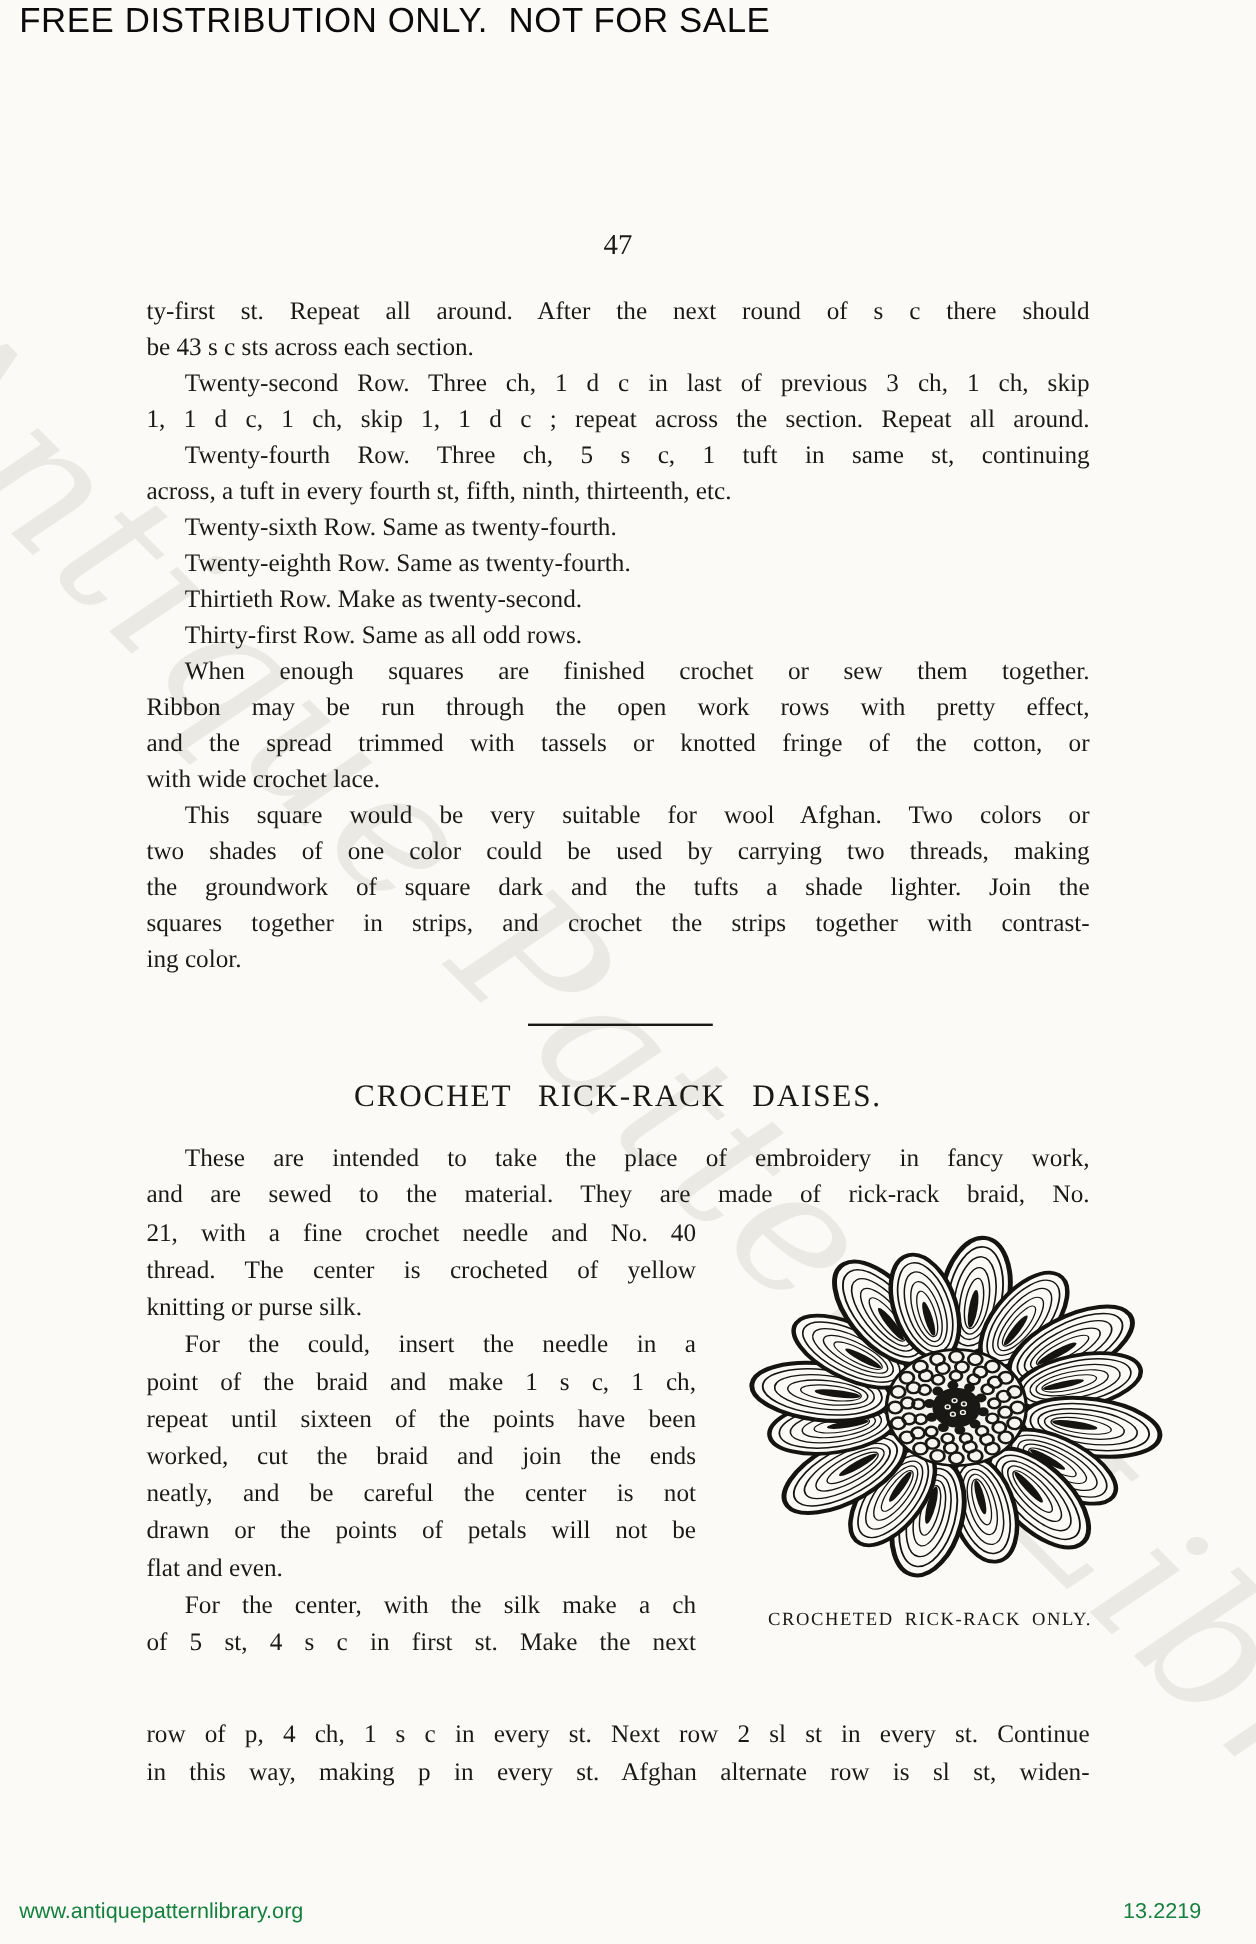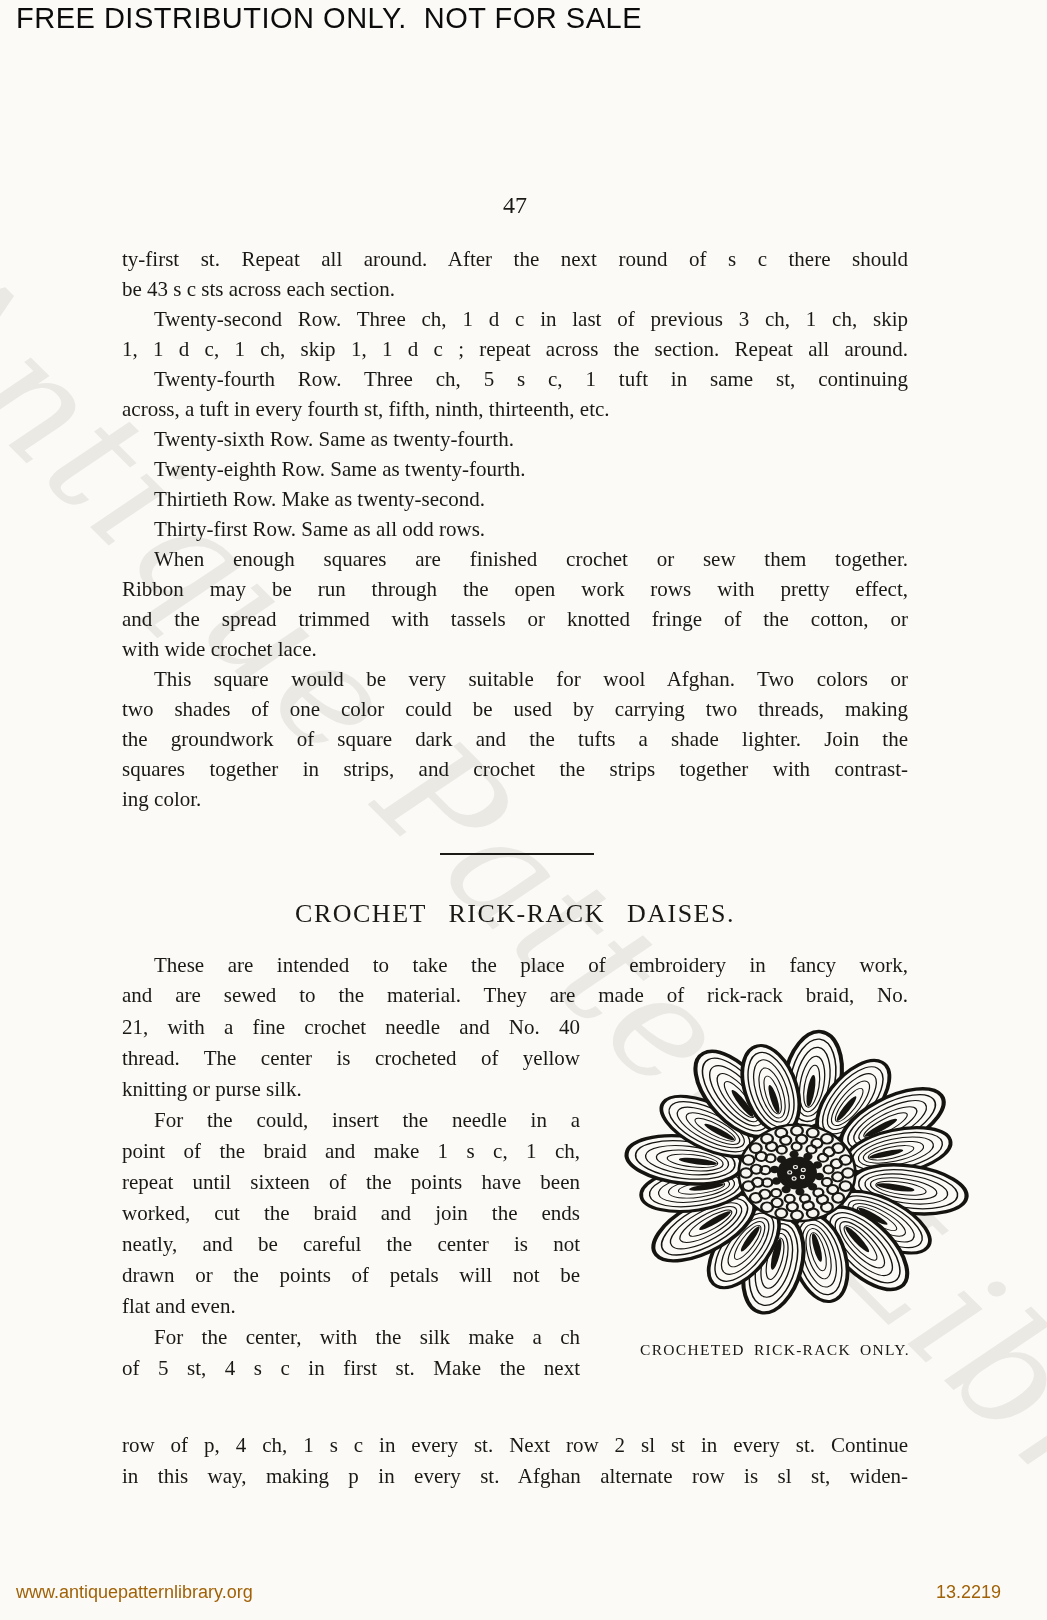--- a/index.html
+++ b/index.html
@@ -50,21 +50,21 @@
   #daisy-fig svg { width: 100%; height: 100%; display: block; }
 
   #figure-caption {
     left: 612px; top: 1341px; width: 326px; text-align: center;
     font-size: 15.5px; letter-spacing: 1.3px; word-spacing: 4px;
     color: #181614; z-index: 1;
   }
 
   .footer-text {
     font-family: "Liberation Sans", sans-serif;
-    font-size: 18px; color: #a16207; z-index: 1;
+    font-size: 18px; color: #15803d; z-index: 1;
   }
   #footer-url  { left: 16px;  top: 1582px; }
   #footer-date { right: 46px; top: 1582px; }
 </style>
 </head>
 <body>
 
 <div id="page">
 
   <div id="header-notice" class="abs">FREE DISTRIBUTION ONLY.  NOT FOR SALE</div>

